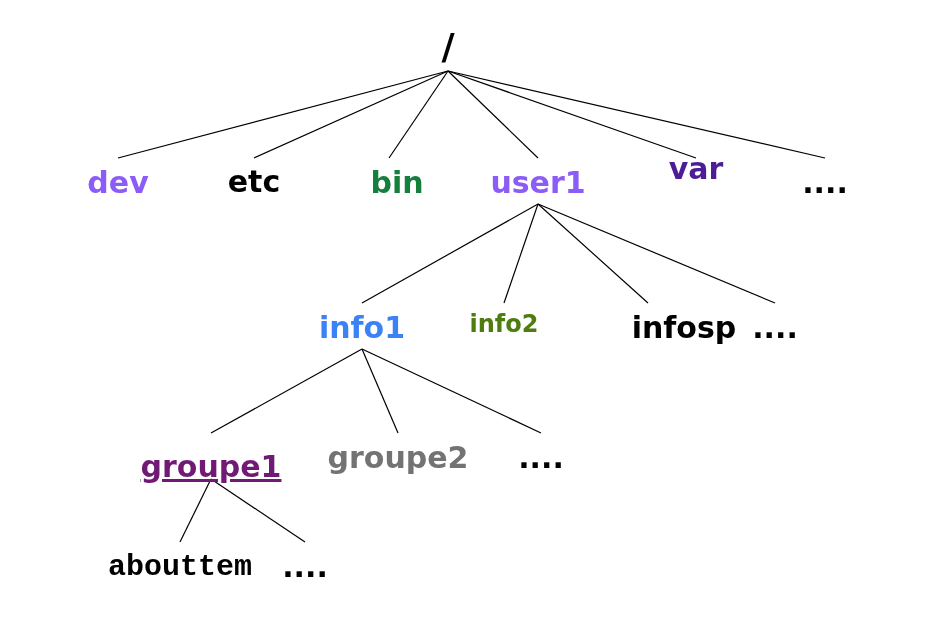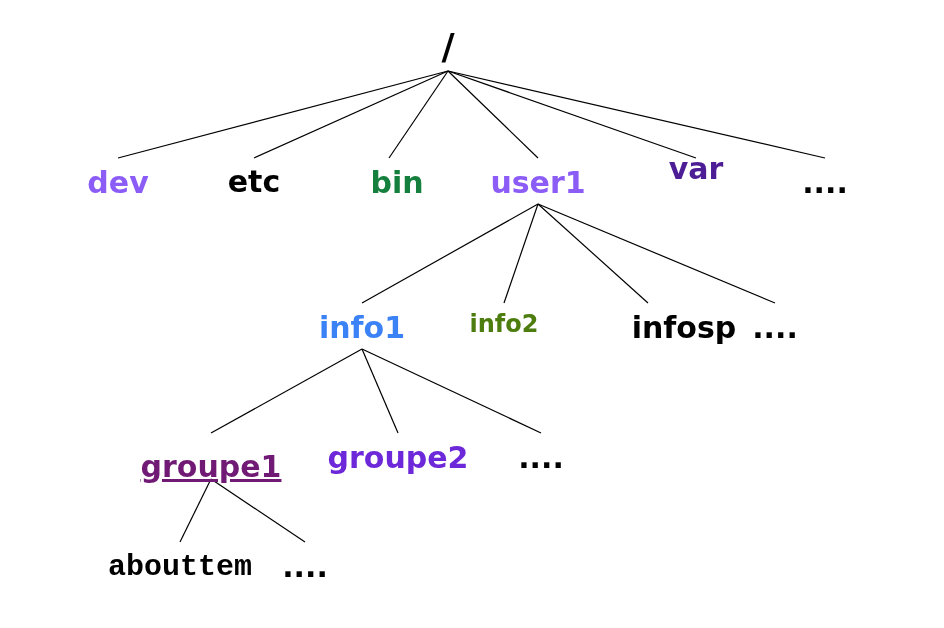--- a/index.html
+++ b/index.html
@@ -61,18 +61,18 @@
       <div class="node" style="left: 254px; top: 165px; font-size: 30px; color: rgb(0, 0, 0);">etc</div>
       <div class="node" style="left: 397px; top: 166px; font-size: 30px; color: #15803d;">bin</div>
       <div class="node" style="left: 538px; top: 166px; font-size: 30px; color: #8b5cf6;">user1</div>
       <div class="node" style="left: 696px; top: 152px; font-size: 30px; color: #4c1d95;">var</div>
       <div class="node" style="left: 825px; top: 166px; font-size: 30px; color: rgb(0, 0, 0);">....</div>
       <div class="node" style="left: 362px; top: 311px; font-size: 30px; color: #3b82f6;">info1</div>
       <div class="node" style="left: 504px; top: 311px; font-size: 24px; color: #4d7c0f;">info2</div>
       <div class="node" style="left: 648px; top: 311px; font-size: 30px; color: rgb(0, 0, 0); margin-left: 36px;">infosp</div>
       <div class="node" style="left: 775px; top: 311px; font-size: 30px; color: rgb(0, 0, 0);">....</div>
       <div class="node" style="left: 211px; top: 450px; font-size: 30px; color: #701a75; text-decoration: underline;">groupe1</div>
-      <div class="node" style="left: 398px; top: 441px; font-size: 30px; color: #6d28d9;">groupe2</div>
+      <div class="node" style="left: 398px; top: 441px; font-size: 30px; color: #737373;">groupe2</div>
       <div class="node" style="left: 541px; top: 441px; font-size: 30px; color: rgb(0, 0, 0);">....</div>
       <div class="node" style="left: 180px; top: 550px; font-size: 30px; color: rgb(0, 0, 0); font-family: Liberation Mono, monospace;">abouttem</div>
       <div class="node" style="left: 305px; top: 550px; font-size: 30px; color: rgb(0, 0, 0);">....</div>
     </div>
 </div>
 
 </body></html>

